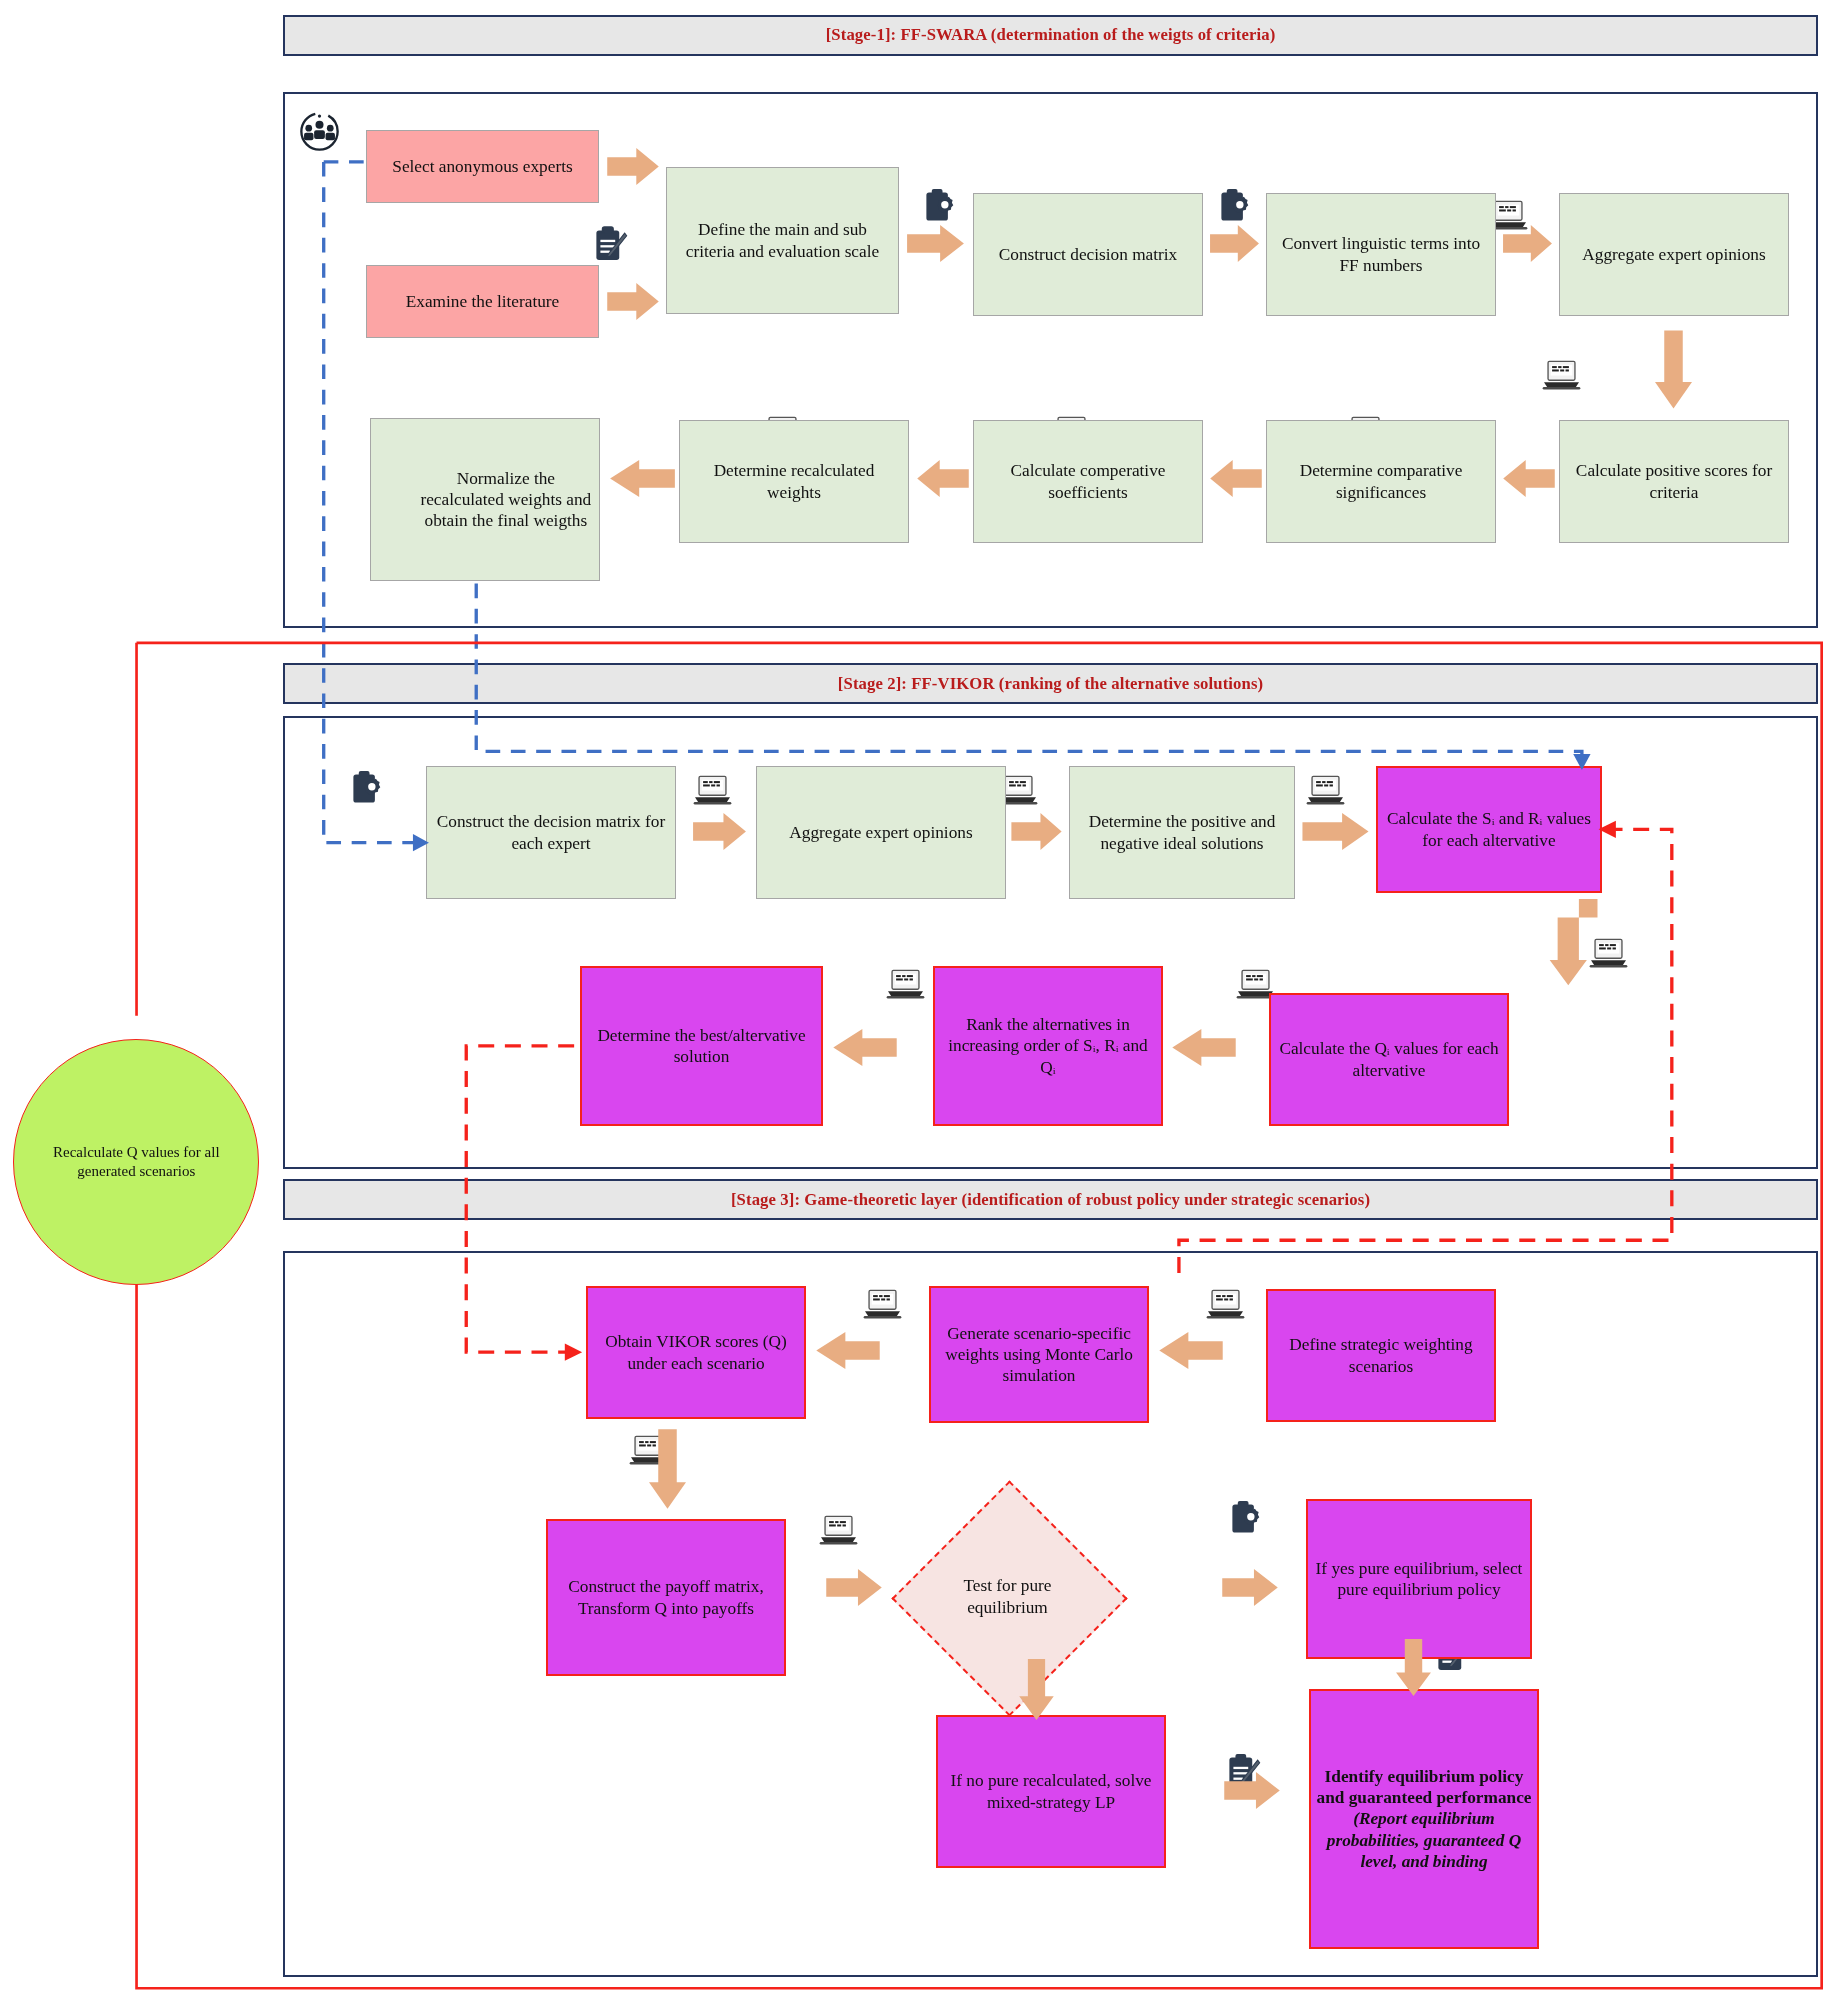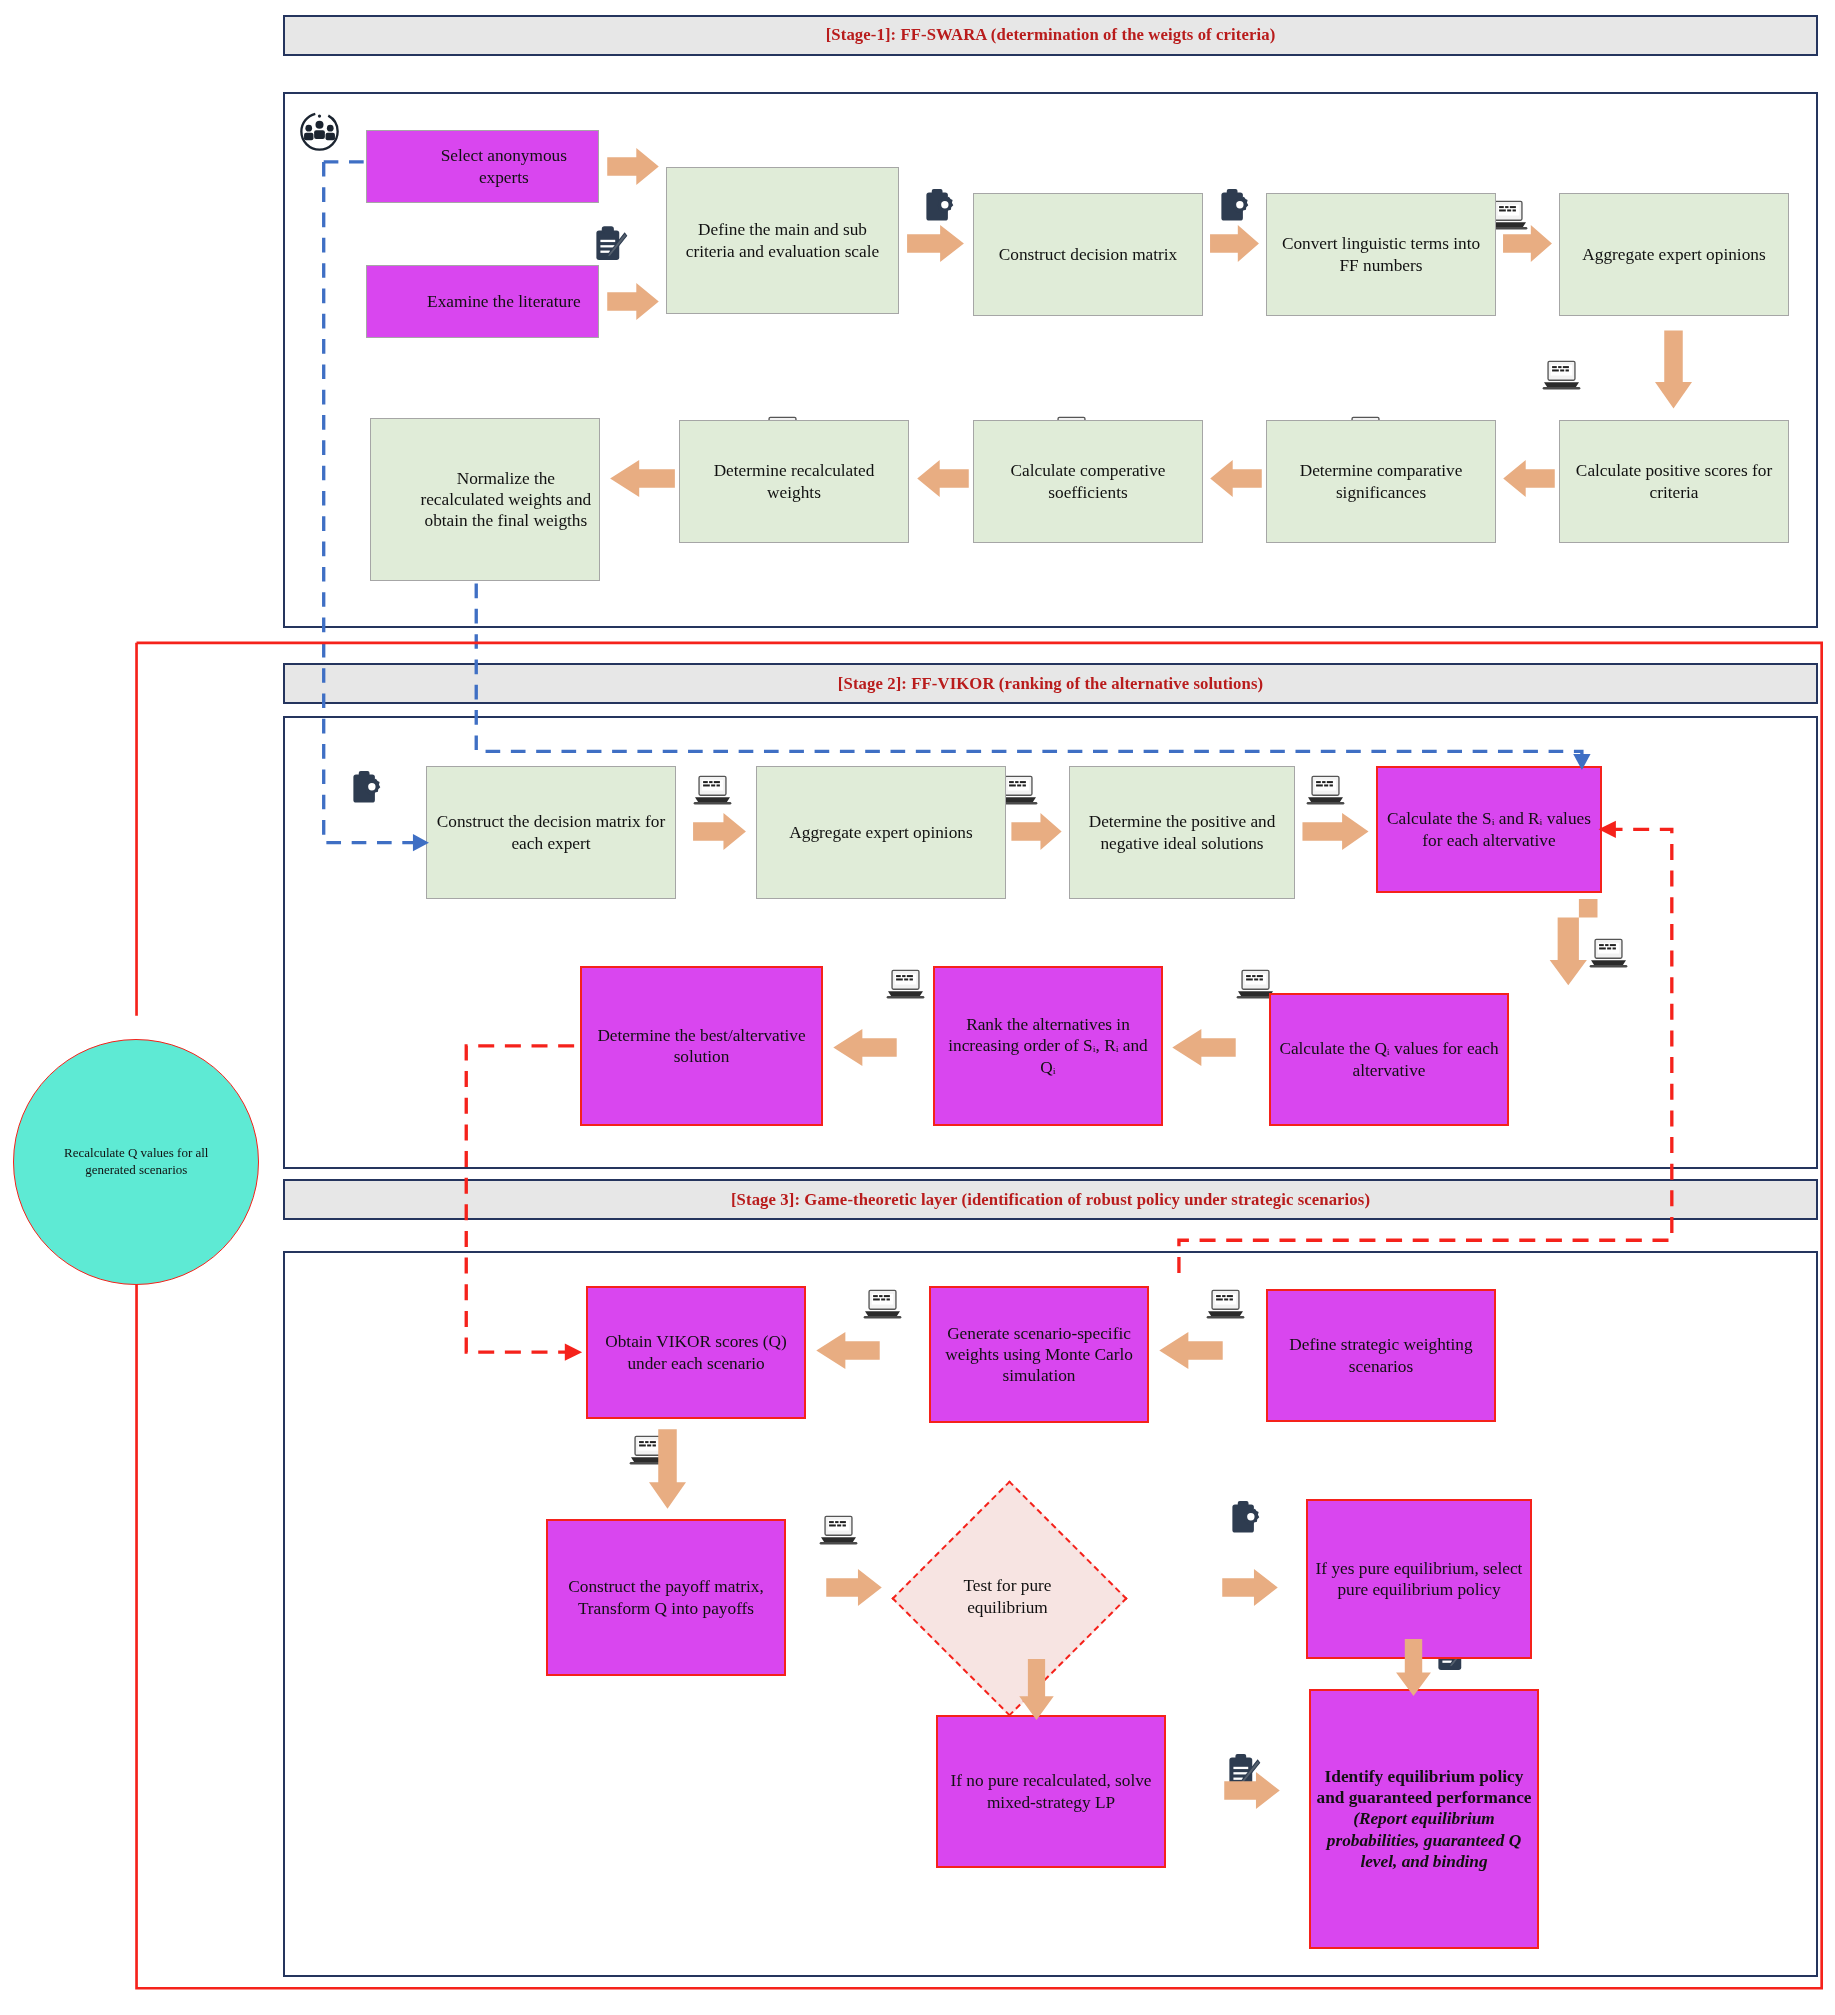--- a/index.html
+++ b/index.html
@@ -9,38 +9,38 @@
   
   .stage-header{position:absolute;background:#e7e7e7;border:2px solid #25355e;
     display:flex;align-items:center;justify-content:center;box-sizing:border-box;}
   .stage-header span{font-weight:bold;font-size:16.7px;color:#b91c1c;letter-spacing:0.1px;}
   .stage-body{position:absolute;background:#fff;border:2px solid #25355e;box-sizing:border-box;}
 
   
   .box{position:absolute;box-sizing:border-box;display:flex;align-items:center;
        justify-content:center;text-align:center;padding:4px 5.3px;line-height:1.22;}
   .box span{display:block;font-size:17.3px;color:#111;}
-  .box.yellow{background:#d946ef;border:1.3px solid #a6a6a6;padding-left:48px;}
+  .box.yellow{background:#fca5a5;border:1.3px solid #a6a6a6;}
   .box.green {background:#e0ecd8;border:1.3px solid #a6a6a6;}
   .box.pink  {background:#d946ef;border:2px solid #f5221b;}
   .box.bold span{font-weight:bold;}
 
   
   .diamond{position:absolute;box-sizing:border-box;}
   .diamond .dshape{position:absolute;left:0;top:0;width:100%;height:100%;
       background:#f7e4e2;border:2px dashed #f5221b;
       transform:rotate(45deg);}
   .diamond .dtext{position:absolute;left:0;top:0;width:100%;height:100%;
       display:flex;align-items:center;justify-content:center;text-align:center;
       font-size:17.3px;color:#111;line-height:1.25;}
 
   
-  .circle{position:absolute;border-radius:50%;background:#5eead4;border:1.3px solid #f5221b;
+  .circle{position:absolute;border-radius:50%;background:#bef264;border:1.3px solid #f5221b;
      display:flex;align-items:center;justify-content:center;text-align:center;
-     font-size:13px;color:#111;line-height:1.3;box-sizing:border-box;}
+     font-size:15px;color:#111;line-height:1.3;box-sizing:border-box;}
 
   
   .arr{position:absolute;}
   .arr svg{display:block;overflow:visible;}
 
   
   .ln{position:absolute;}
 
   
   .icon{position:absolute;}

